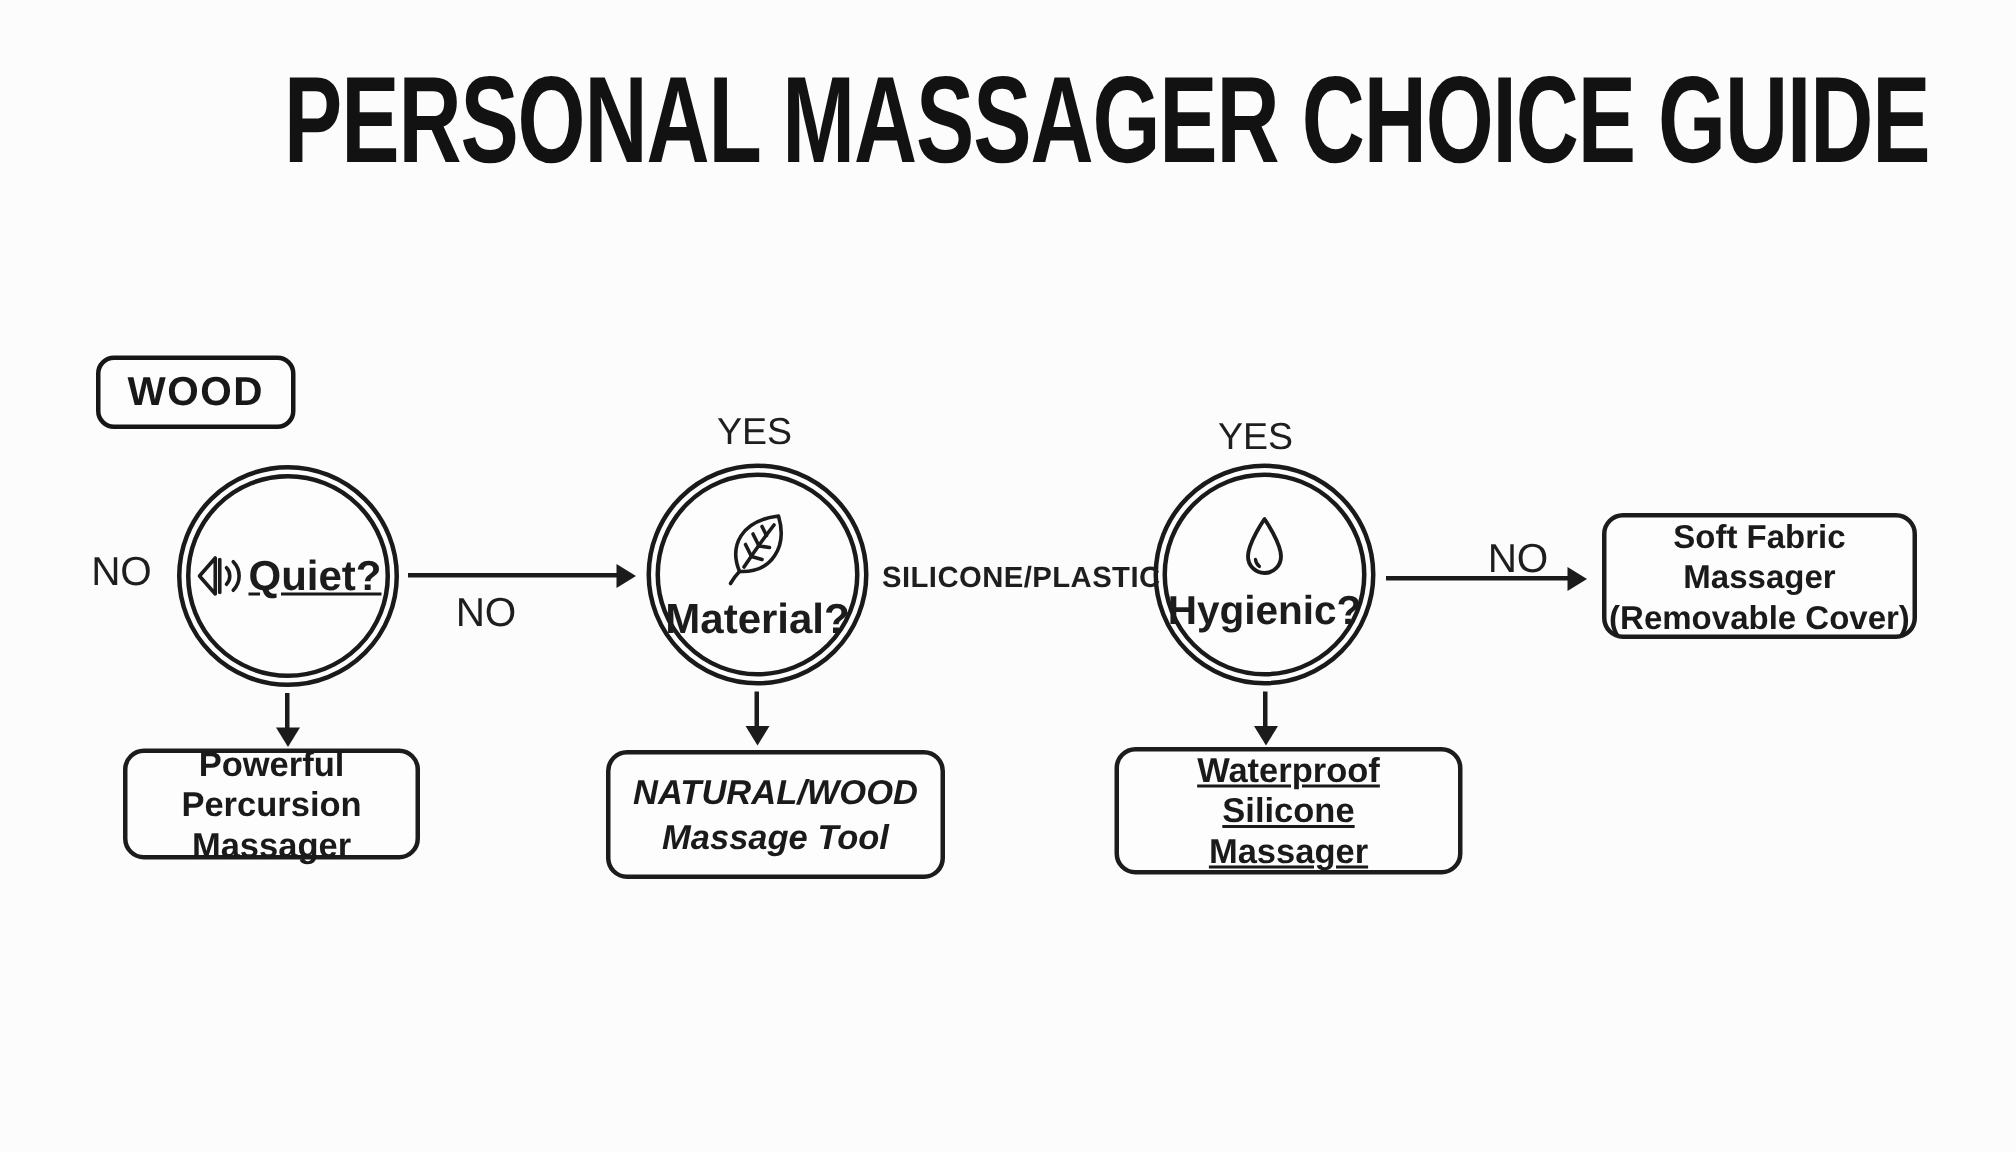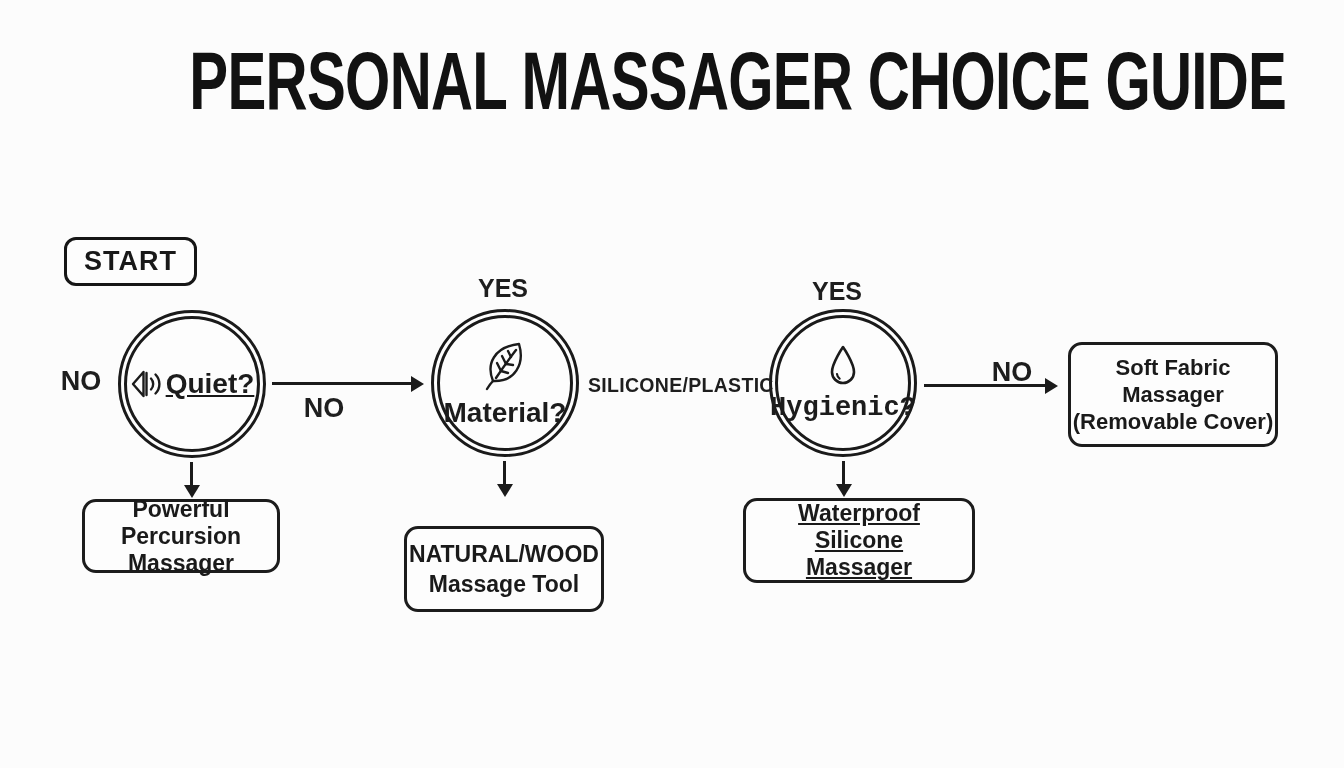--- a/index.html
+++ b/index.html
@@ -43,21 +43,21 @@
   .node-inner{
     position:relative; display:flex; align-items:center; justify-content:center;
     text-align:center;
   }
   .node-inner.col{flex-direction:column; gap:5px;}
   .node-label{font-size:28px; font-weight:600; color:#1c1c1c; white-space:nowrap;}
   .icon svg{display:block;}
 
   
   .edge-label{
-    font-weight:700; color:#1e1e1e; text-align:center; white-space:nowrap;
+    font-weight:400; color:#1e1e1e; text-align:center; white-space:nowrap;
   }
 
   
   .harrow{height:3px; background:#1b1b1b;}
   .harrow::after{
     content:''; position:absolute; right:-12px; top:-6.5px; width:0; height:0;
     border-left:13px solid #1b1b1b;
     border-top:8px solid transparent;
     border-bottom:8px solid transparent;
   }
@@ -77,21 +77,21 @@
     font-size:23px; line-height:28px; font-weight:600; color:#1a1a1a;
     white-space:pre-line;
   }
 </style>
 </head>
 <body>
 
 <div class="abs title">PERSONAL MASSAGER CHOICE GUIDE</div>
 
 <div class="abs start-box">
-  <span>START</span>
+  <span>WOOD</span>
 </div>
 
 <div class="abs node" style="left:118px; top:310px;text-decoration:underline;">
   <div class="node-inner">
     <span class="icon">
       <svg width="36" height="30" viewBox="0 0 36 30" fill="none" stroke="#1b1b1b" stroke-width="2.4" stroke-linejoin="round" stroke-linecap="round">
         <path d="M13.5 3 L13.5 27 L3 15 Z"></path>
         <line x1="16.5" y1="4" x2="16.5" y2="26"></line>
         <path d="M21 9.5 A 8 8 0 0 1 21 20.5"></path>
         <path d="M25.5 5.5 A 13.5 13.5 0 0 1 25.5 24.5"></path>
@@ -112,21 +112,21 @@
         <path d="M26 26 L 22 18"></path>
         <path d="M31 19 L 28 13"></path>
         <path d="M21 33 L 28 35"></path>
         <path d="M26 26 L 33 27"></path>
       </svg>
     </span>
     <span class="node-label">Material?</span>
   </div>
 </div>
 
-<div class="abs node" style="left:769px; top:309px;font-family:Liberation Mono, monospace;">
+<div class="abs node" style="left:769px; top:309px;">
   <div class="node-inner col">
     <span class="icon">
       <svg width="32" height="44" viewBox="0 0 32 44" fill="none" stroke="#1b1b1b" stroke-width="2.6" stroke-linejoin="round" stroke-linecap="round">
         <path d="M16 3 C 16 3 5 19 5 28 a11 11 0 0 0 22 0 C 27 19 16 3 16 3 Z"></path>
         <path d="M10 30 a 6.5 6.5 0 0 0 2.6 4.6" stroke-width="2.2"></path>
       </svg>
     </span>
     <span class="node-label" style="font-size:27px;">Hygienic?</span>
   </div>
 </div>
@@ -150,22 +150,22 @@
 <div class="abs varrow" style="left:190px; top:462px; height:24px;"></div>
 
 <div class="abs varrow" style="left:503px; top:461px; height:24px;"></div>
 
 <div class="abs varrow" style="left:842px; top:461px; height:24px;"></div>
 
 <div class="abs outcome" style="left:82px; top:499px; width:198px; height:74px; line-height:27px;">Powerful
 Percursion
 Massager</div>
 
-<div class="abs outcome" style="left:404px; top:526px; width:200px; height:86px; line-height:30px;">NATURAL/WOOD
+<div class="abs outcome" style="left:404px; top:500px; width:226px; height:86px; line-height:30px;font-style:italic;">NATURAL/WOOD
 Massage Tool</div>
 
 <div class="abs outcome" style="left:743px; top:498px; width:232px; height:85px; line-height:27px;text-decoration:underline;">Waterproof
 Silicone
 Massager</div>
 
-<div class="abs outcome" style="left:1068px; top:342px; width:210px; height:105px; font-size:22px; line-height:27px;">Soft Fabric
+<div class="abs outcome" style="left:1068px; top:342px; width:210px; height:84px; font-size:22px; line-height:27px;">Soft Fabric
 Massager
 (Removable Cover)</div>
 
 </body></html>

